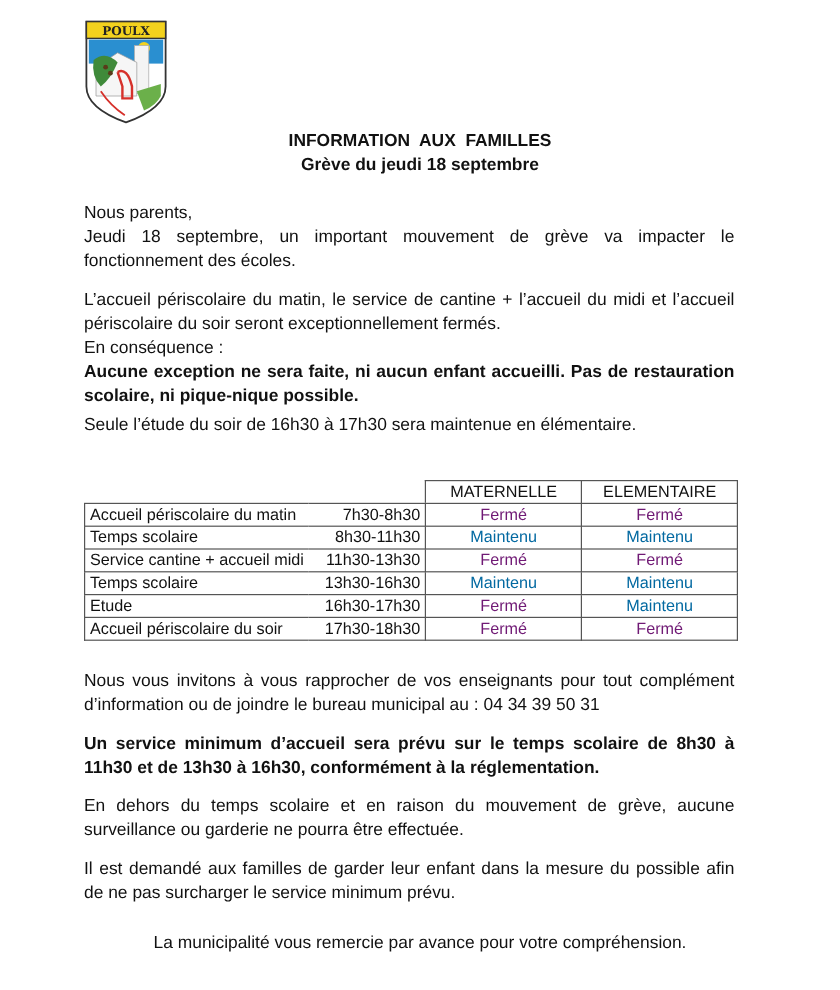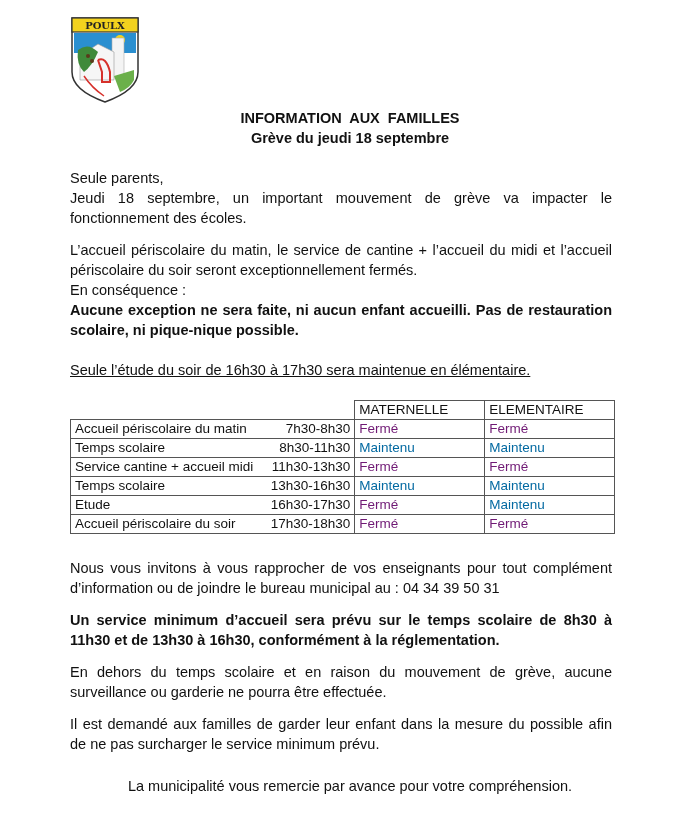--- a/index.html
+++ b/index.html
@@ -26,21 +26,21 @@
     position: absolute; left: 70px; top: 400px;
     border-collapse: collapse; font-size: 13.5px;
   }
   table.schedule td, table.schedule th {
     border: 1px solid #555; height: 18px; padding: 0 4px; line-height: 18px;
     font-weight: normal; white-space: nowrap;
   }
   table.schedule th.empty { border: none; border-bottom: 1px solid #555; }
   .c-activity { width: 178px; text-align: left; border-right: none !important; }
   .c-time { width: 89px; text-align: right; border-left: none !important; }
-  .c-level { width: 121px; text-align: left; }
+  .c-level { width: 121px; text-align: center; }
   .status-ferme { color: #701a75; }
   .status-maintenu { color: #0369a1; }
   .closing {
     position: absolute; left: 0; width: 700px; top: 776px;
     text-align: center; font-size: 14.5px; line-height: 20px;
   }
 </style>
 </head>
 <body>
 
@@ -59,31 +59,31 @@
   <path d="M44 60 L64 54 L64 64 Q60 72 50 76 Z" fill="#6bb04a"></path>
   <path d="M14 60 Q22 72 34 80" fill="none" stroke="#d6312b" stroke-width="1.5"></path>
 </svg>
 
 <div class="heading">
   <div class="l1">INFORMATION  AUX  FAMILLES</div>
   <div>Grève du jeudi 18 septembre</div>
 </div>
 
 <div class="body-text" style="top:168px;">
-  <p>Seule parents,</p>
+  <p>Nous parents,</p>
   <p>Jeudi 18 septembre, un important mouvement de grève va impacter le fonctionnement des écoles.</p>
 </div>
 
 <div class="body-text" style="top:240px;">
   <p>L’accueil périscolaire du matin, le service de cantine + l’accueil du midi et l’accueil périscolaire du soir seront exceptionnellement fermés.</p>
   <p>En conséquence :</p>
   <p class="bold">Aucune exception ne sera faite, ni aucun enfant accueilli. Pas de restauration scolaire, ni pique-nique possible.</p>
 </div>
 
-<div class="body-text" style="top:360px;text-decoration:underline;">
+<div class="body-text" style="top:344px;">
   <p>Seule l’étude du soir de 16h30 à 17h30 sera maintenue en élémentaire.</p>
 </div>
 
 <table class="schedule">
   <thead>
     <tr>
       <th class="empty c-activity"></th>
       <th class="empty c-time"></th>
       <th class="c-level">MATERNELLE</th>
       <th class="c-level">ELEMENTAIRE</th>

